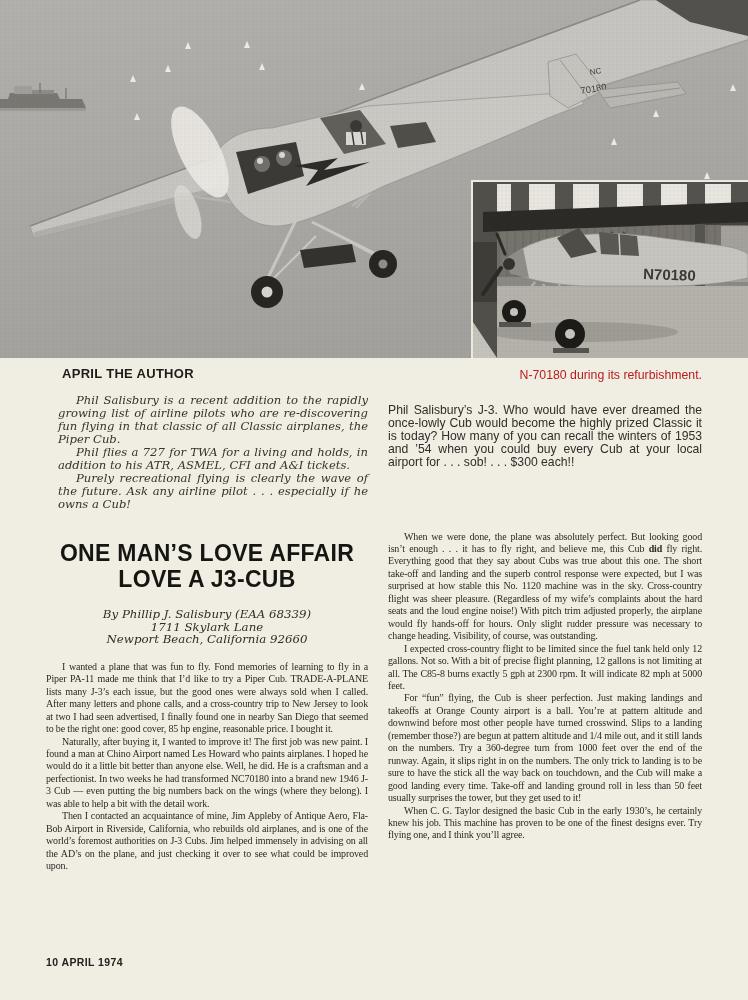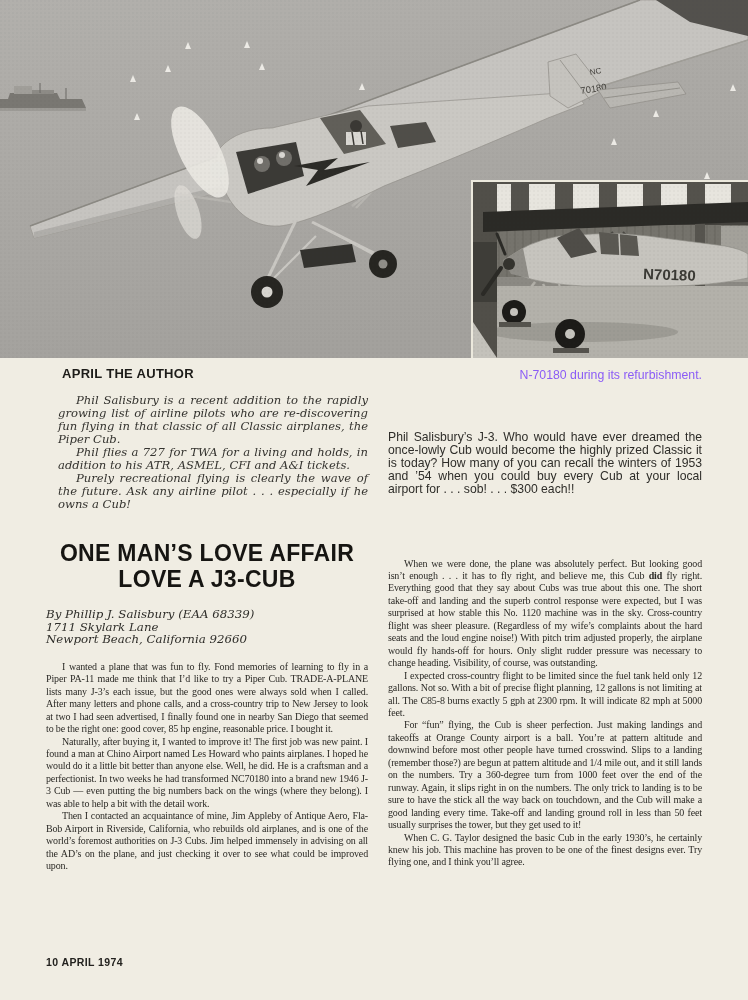--- a/index.html
+++ b/index.html
@@ -16,54 +16,54 @@
   .photo-main{position:absolute;left:0;top:0;width:748px;height:358px;}
   .photo-main svg{display:block;width:100%;height:100%;}
   .photo-inset{
     position:absolute;left:471px;top:180px;width:277px;height:178px;
     border-left:2px solid #ece9dd;border-top:2px solid #ece9dd;
     box-sizing:border-box;
   }
   .photo-inset svg{display:block;width:100%;height:100%;}
   .caption{
     position:absolute;left:388px;top:368px;width:314px;
-    text-align:right;font-size:12.3px;line-height:14px;color:#8b5cf6;
+    text-align:right;font-size:12.3px;line-height:14px;color:#b91c1c;
   }
   
   .col-left{position:absolute;left:46px;top:366px;width:322px;}
   .about-heading{
     margin:0;padding-left:16px;
     font-size:13px;font-weight:bold;letter-spacing:.3px;color:#1d1c19;
   }
   .about{margin-top:13px;padding-left:12px;}
   .about p{
     margin:0;text-indent:18px;text-align:justify;
     font-family:"DejaVu Serif","Liberation Serif",serif;
     font-style:italic;font-size:11.6px;line-height:13px;color:#33322e;
   }
   .article-title{
     margin:30px 0 0 0;text-align:center;
     font-size:23px;line-height:25.5px;font-weight:bold;
     letter-spacing:.3px;color:#161512;
   }
   .byline-block{
-    margin-top:16px;
+    margin-top:16px;text-align:center;
     font-family:"DejaVu Serif","Liberation Serif",serif;
     font-style:italic;font-size:11.8px;line-height:12.6px;color:#2e2d29;
   }
   .body-text{margin-top:15px;}
   .body-text p{
     margin:0;text-indent:16px;text-align:justify;
     font-family:Liberation Serif, serif;
     font-size:10px;line-height:12.45px;letter-spacing:-0.15px;
     color:#2b2a26;
   }
   .body-text p b{font-weight:bold;}
   
-  .col-right{position:absolute;left:388px;top:431px;width:314px;}
+  .col-right{position:absolute;left:388px;top:404px;width:314px;}
   .photo-note{
     margin:0;text-align:justify;
     font-size:12.2px;line-height:12.9px;color:#2e2d29;
   }
   .col-right .body-text{margin-top:62px;}
   
   .page-footer{
     position:absolute;left:46px;top:956px;
     font-size:10.5px;font-weight:bold;letter-spacing:.4px;color:#23221f;
   }

